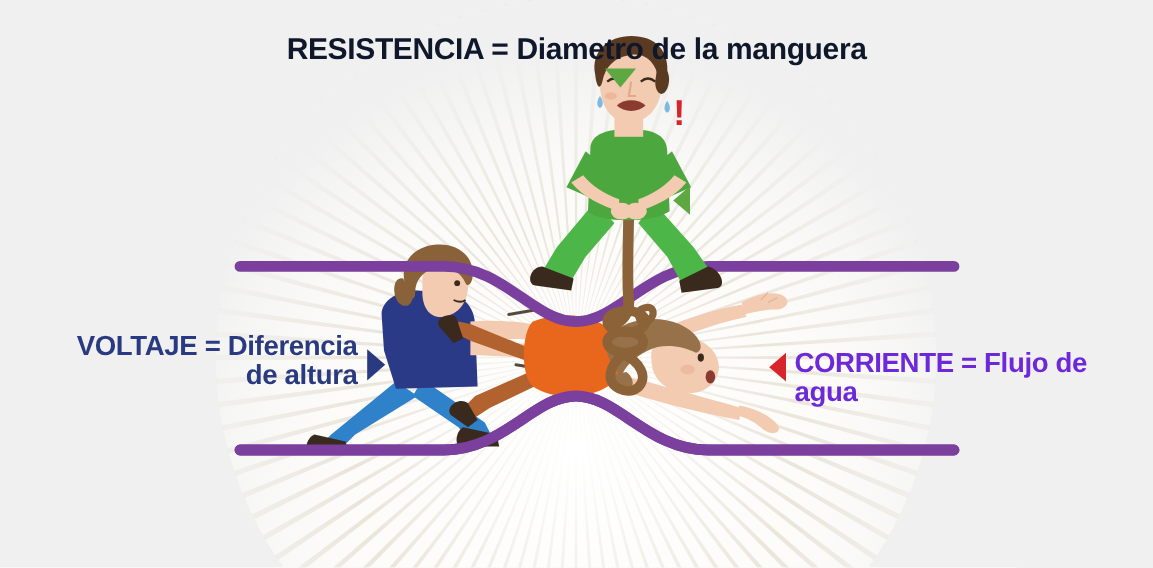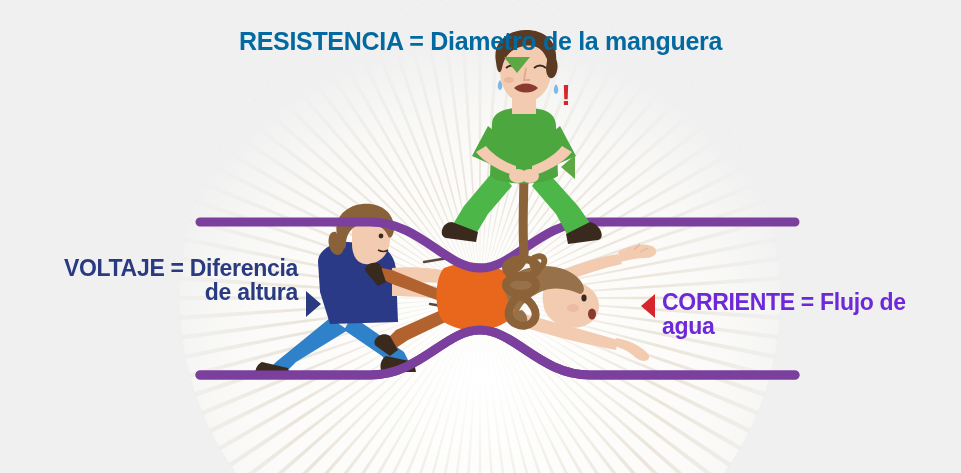--- a/index.html
+++ b/index.html
@@ -36,24 +36,24 @@
     font-weight: bold;
     line-height: 1.05;
     letter-spacing: -0.3px;
     white-space: pre-line;
   }
   #label-resistencia {
     left: 0; top: 28px;
     width: 961px;
     text-align: center;
     font-size: 25px;
-    color: #0369a1;
+    color: #0f172a;
   }
   #label-voltaje {
-    left: 58px; top: 256px;
+    left: 58px; top: 276px;
     width: 240px;
     text-align: right;
     font-size: 23px;
     color: #2A3A80;
   }
   #label-corriente {
     left: 662px; top: 290px;
     width: 260px;
     text-align: left;
     font-size: 23px;

